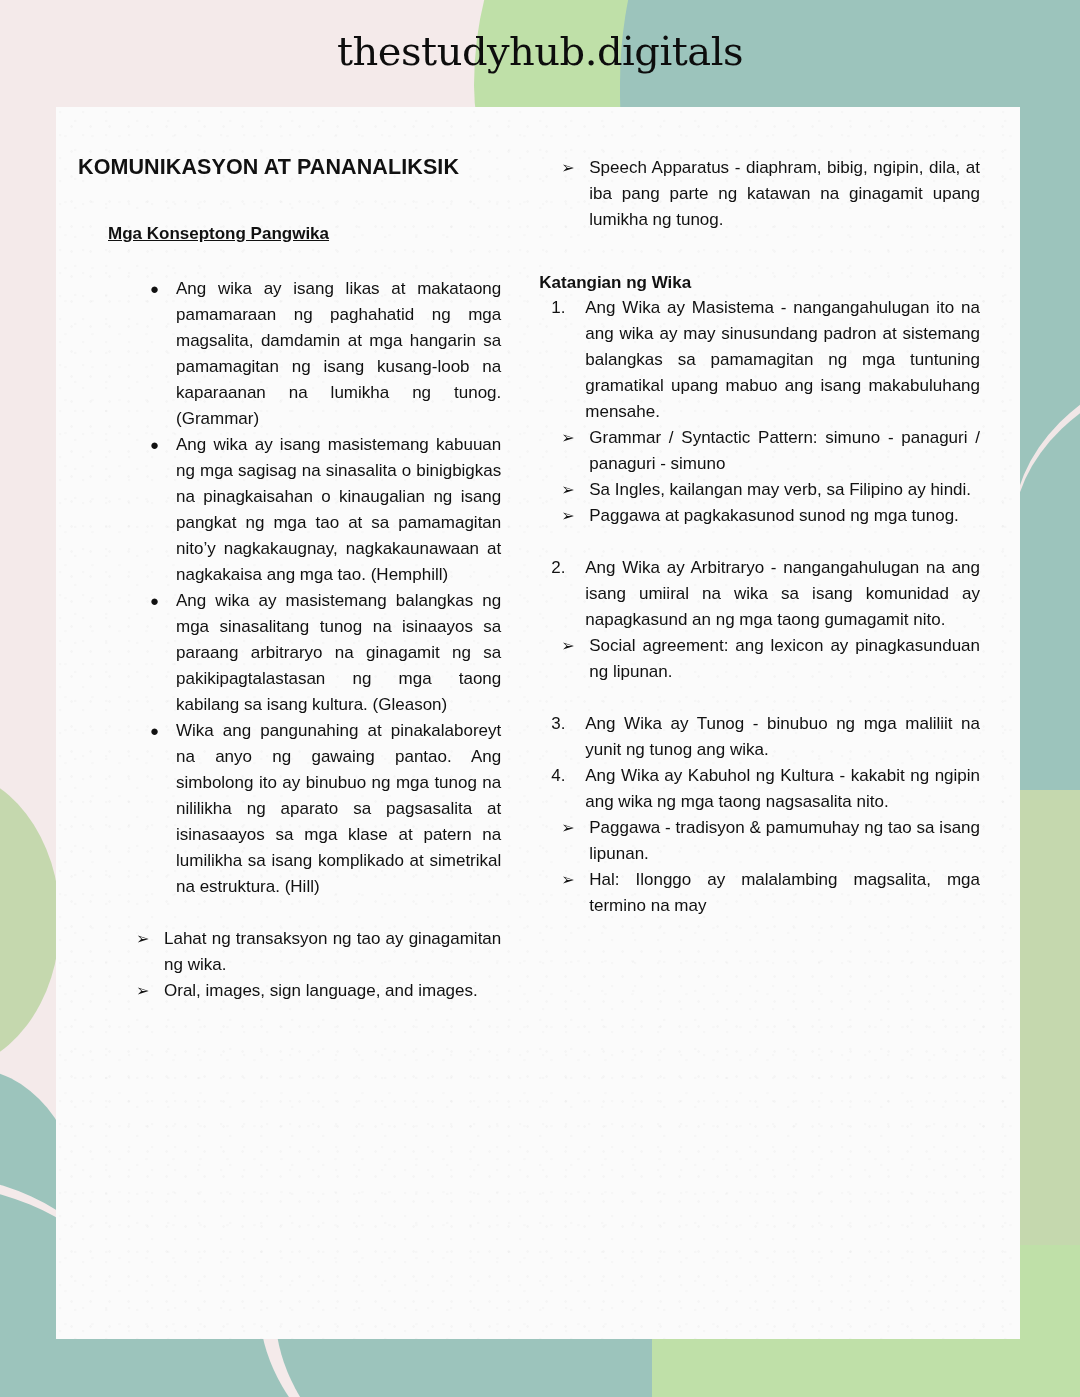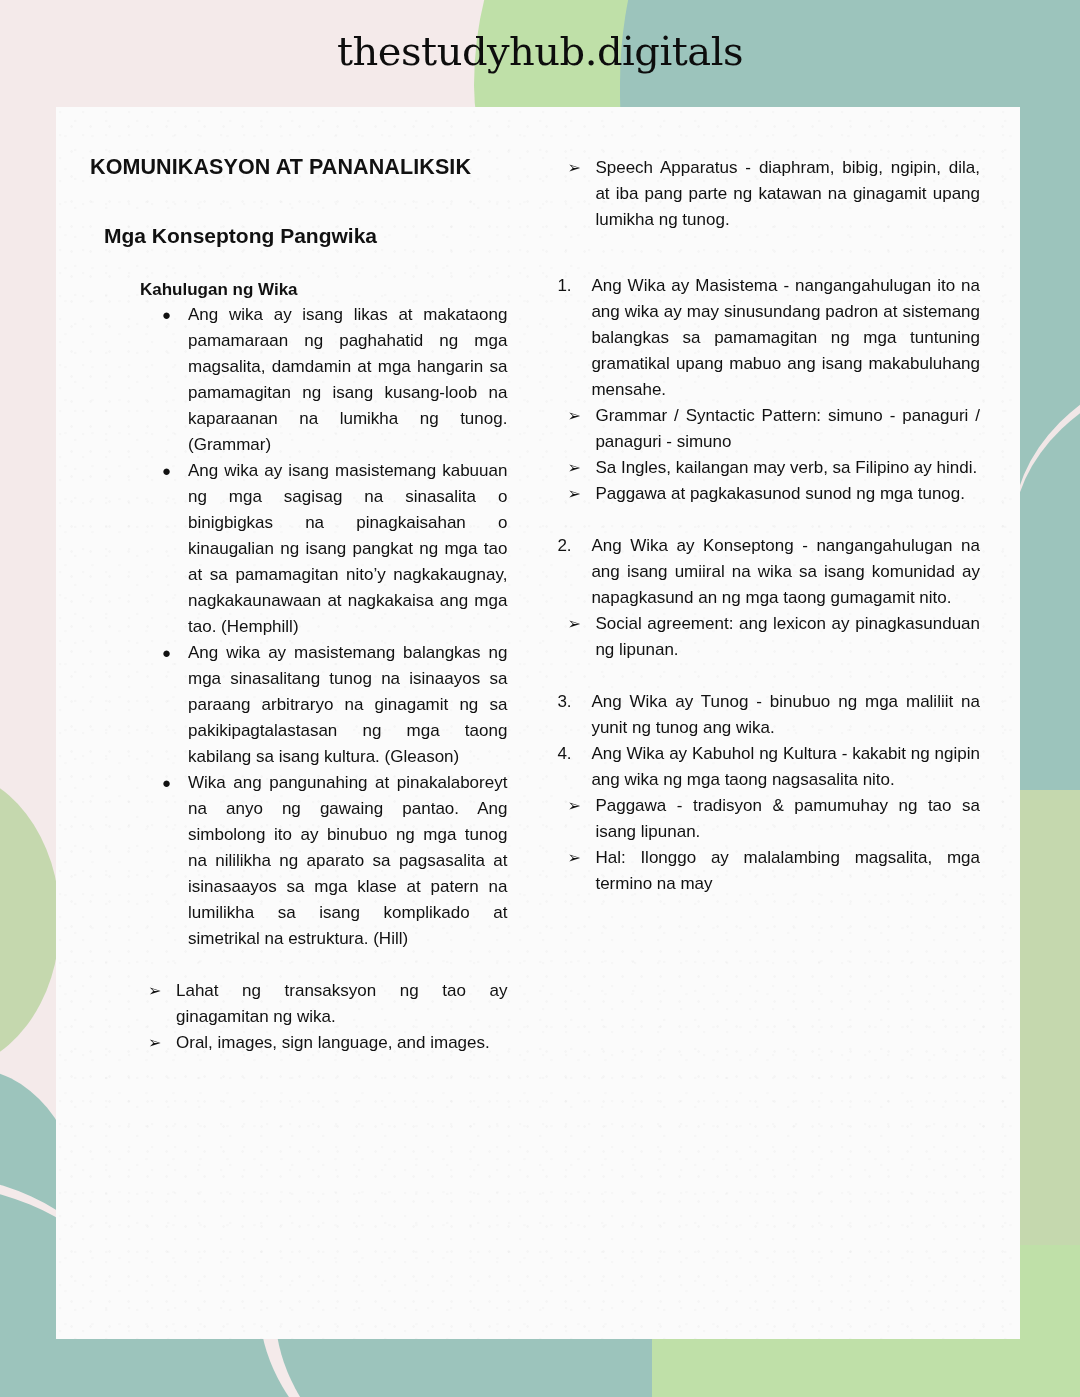--- a/index.html
+++ b/index.html
@@ -135,43 +135,44 @@
     white-space: nowrap;
   }
 
   
   .content {
     position: absolute;
     left: 56px;
     top: 107px;
     width: 964px;
     height: 1232px;
-    padding: 48px 40px 30px 16px;
+    padding: 48px 40px 30px 4px;
     z-index: 3;
     display: flex;
     gap: 38px;
   }
   .col { width: 455px; }
   .col-left { padding-left: 18px; }
   .col-right { padding-top: 0px; }
 
   h1.doc-title {
     font-size: 21.5px;
     font-weight: bold;
     color: #111;
     letter-spacing: 0.1px;
     margin-bottom: 44px;
     white-space: nowrap;
   }
   h2.sec-title {
-    font-size: 21px;
+    font-size: 17px;
     font-weight: bold;
     color: #111;
-    margin-left: 14px;
+    margin-left: 30px;
     margin-bottom: 32px;
+    text-decoration: underline;
   }
   h3.sub-title {
     font-size: 17px;
     font-weight: bold;
     color: #111;
     margin-left: 50px;
     margin-bottom: 2px;
   }
   h2.sec-title-right {
     font-size: 17px;
@@ -247,21 +248,20 @@
 <div class="wordmark">thestudyhub.digitals</div>
 
 <div class="content">
 
   <div class="col col-left">
 
     <h1 class="doc-title">KOMUNIKASYON AT PANANALIKSIK</h1>
 
     <h2 class="sec-title">Mga Konseptong Pangwika</h2>
 
-    <h3 class="sub-title">Kahulugan ng Wika</h3>
 
     <ul class="list dot-list">
 
       <li class="item">
         <span class="marker">●</span>
         <span class="body"><span>Ang wika ay isang likas at makataong pamamaraan ng paghahatid ng mga magsalita, damdamin at mga hangarin sa pamamagitan ng isang kusang-loob na kaparaanan na lumikha ng tunog. </span><b>(Grammar)</b></span>
       </li>
 
       <li class="item">
         <span class="marker">●</span>
@@ -297,20 +297,21 @@
 
     <ul class="list arrow-list-top">
       <li class="item">
         <span class="marker arrow-glyph">➢</span>
         <span class="body"><b>Speech Apparatus</b><span> - diaphram, bibig, ngipin, dila, at iba pang parte ng katawan na ginagamit upang lumikha ng tunog.</span></span>
       </li>
     </ul>
 
     <div class="gap-lg"></div>
 
+    <h2 class="sec-title-right">Katangian ng Wika</h2>
 
     <ul class="list num-list">
       <li class="item">
         <span class="marker">1.</span>
         <span class="body"><b>Ang Wika ay Masistema</b><span> - nangangahulugan ito na ang wika ay may sinusundang padron at sistemang balangkas sa pamamagitan ng mga tuntuning gramatikal upang mabuo ang isang makabuluhang mensahe.</span></span>
       </li>
     </ul>
 
     <ul class="list arrow-list-right">
       <li class="item">
@@ -325,21 +326,21 @@
         <span class="marker arrow-glyph">➢</span>
         <span class="body">Paggawa at pagkakasunod sunod ng mga tunog.</span>
       </li>
     </ul>
 
     <div class="gap-md"></div>
 
     <ul class="list num-list">
       <li class="item">
         <span class="marker">2.</span>
-        <span class="body"><b>Ang Wika ay Konseptong</b><span> - nangangahulugan na ang isang umiiral na wika sa isang komunidad ay napagkasund an ng mga taong gumagamit nito.</span></span>
+        <span class="body"><b>Ang Wika ay Arbitraryo</b><span> - nangangahulugan na ang isang umiiral na wika sa isang komunidad ay napagkasund an ng mga taong gumagamit nito.</span></span>
       </li>
     </ul>
 
     <ul class="list arrow-list-right">
       <li class="item">
         <span class="marker arrow-glyph">➢</span>
         <span class="body">Social agreement: ang lexicon ay pinagkasunduan ng lipunan.</span>
       </li>
     </ul>
 

